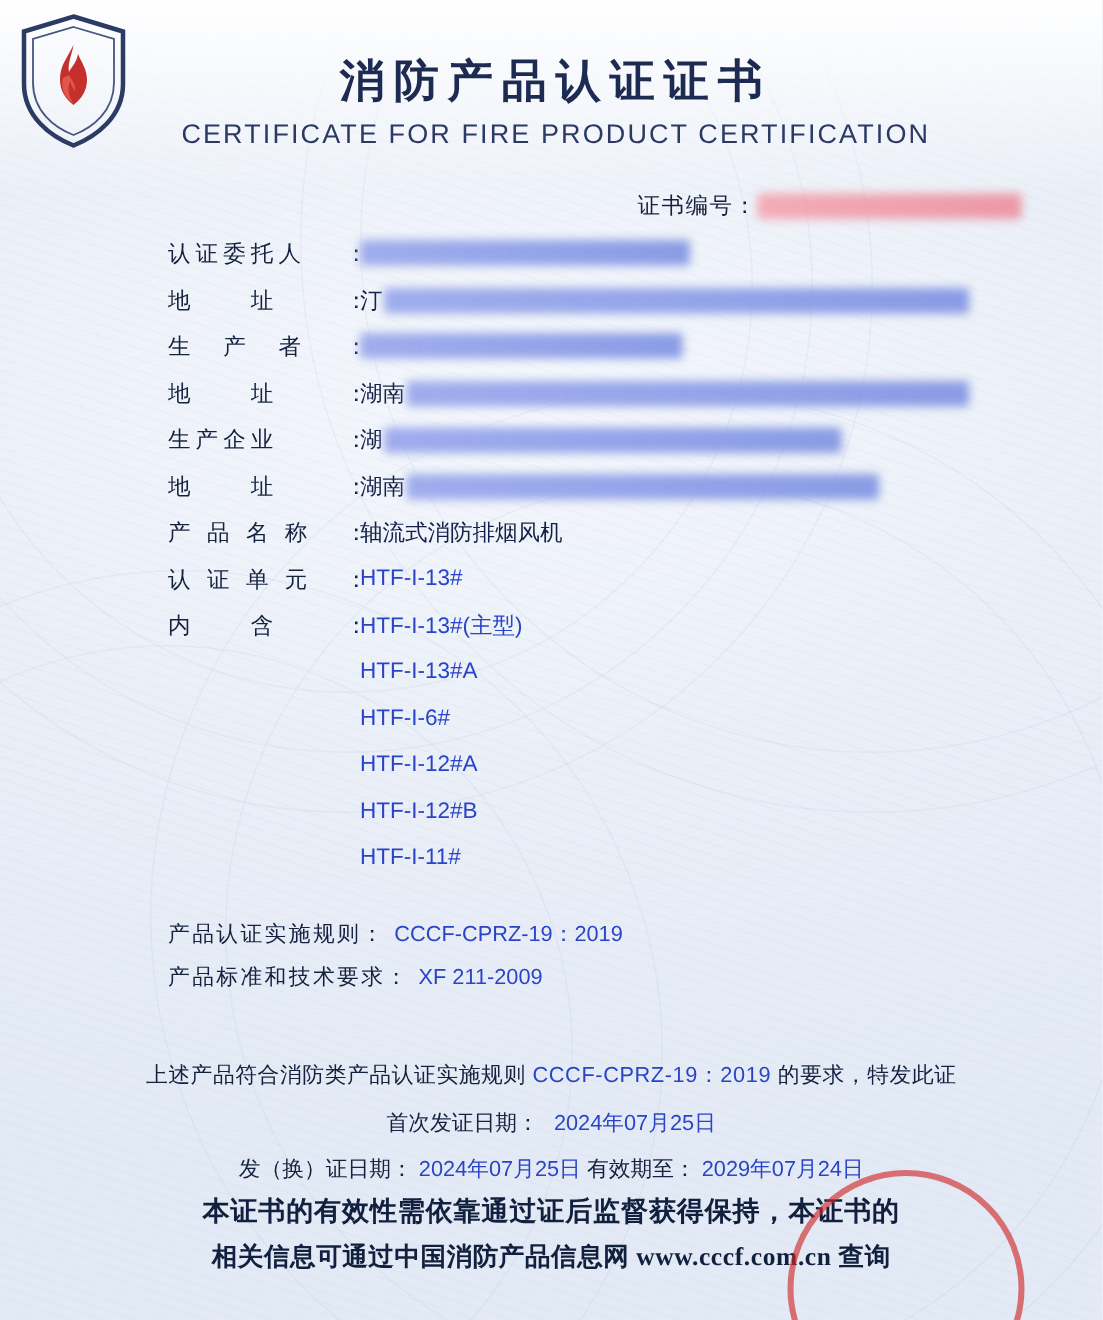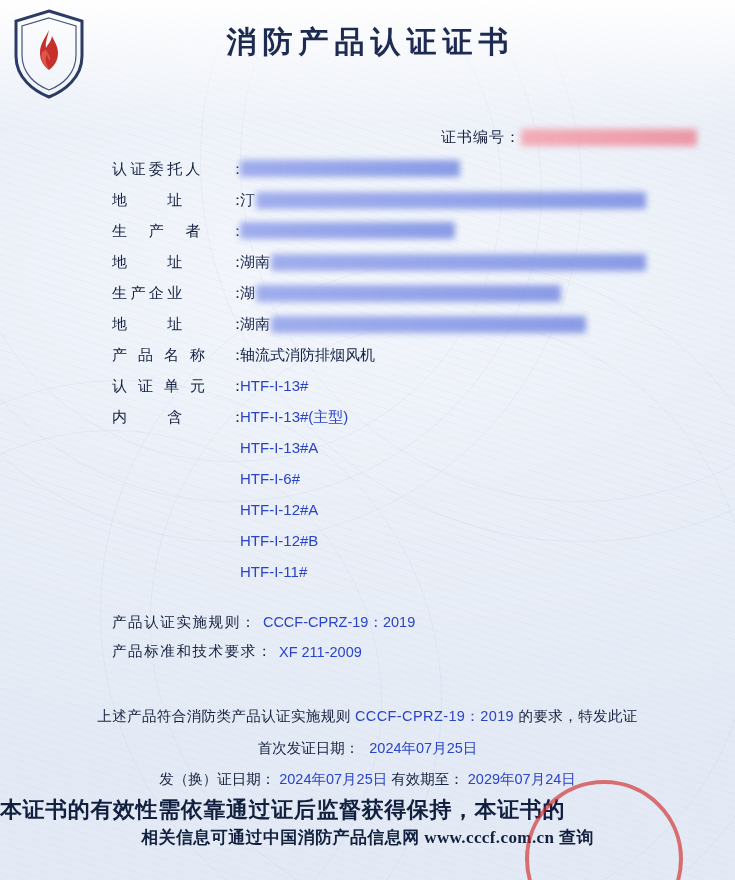--- a/index.html
+++ b/index.html
@@ -62,37 +62,37 @@
     position: absolute;
     left: 0; right: 0; top: 22px;
     text-align: center;
   }
   .title-cn {
     font-family: "Liberation Serif", serif;
     font-size: 30px;
     font-weight: bold;
     letter-spacing: 6px;
     color: #1d2b52;
-    margin: 0 0 4px 0;
+    margin: 12px 0 4px 0;
     padding-left: 6px;
   }
   .title-en {
     font-family: "Liberation Sans", sans-serif;
     font-size: 18px;
     letter-spacing: 1.4px;
     color: #2a3a63;
     margin: 0;
     padding-left: 6px;
   }
 
   
   .certno {
     position: absolute;
     top: 128px;
-    left: 0; right: 0;
+    left: 0; right: 16px;
     display: flex;
     justify-content: flex-end;
     padding-right: 38px;
     align-items: center;
     font-size: 15px;
     color: #17203d;
   }
   .certno .lbl {
     letter-spacing: 1px;
     font-weight: 500;
@@ -220,22 +220,23 @@
     text-align: center;
     font-size: 14.5px;
     color: #14213f;
   }
   .valid-line .hl { color: #2a44c8; }
 
   .footer1 {
     position: absolute;
     top: 795px;
     left: 0; right: 0;
+    text-align: center;
     font-family: "Liberation Serif", serif;
-    font-size: 22px;
+    font-size: 18px;
     font-weight: bold;
     color: #12203f;
     letter-spacing: .6px;
   }
   .footer2 {
     position: absolute;
     top: 826px;
     left: 0; right: 0;
     text-align: center;
     font-family: Liberation Serif, serif;
@@ -278,20 +279,21 @@
 
   <svg class="emblem" viewBox="0 0 74 92">
     <path d="M37 3 L70 13 L70 48 C70 70 52 83 37 89 C22 83 4 70 4 48 L4 13 Z" fill="none" stroke="#2b3b63" stroke-width="3"></path>
     <path d="M37 10 L64 18 L64 47 C64 66 50 77 37 82 C24 77 10 66 10 47 L10 18 Z" fill="none" stroke="#44557f" stroke-width="1.2"></path>
     <path d="M37 22 C32 32 28 36 28 45 C28 53 32 58 37 62 C42 58 46 53 46 45 C46 38 42 33 40 28 C39 34 36 36 34 40 C33 34 36 28 37 22 Z" fill="#c6302c"></path>
     <path d="M30 44 C28 50 31 57 37 61 C33 55 33 50 35 46 C35 49 37 51 38 53 C39 48 36 46 34 42 Z" fill="#e0564a"></path>
   </svg>
 
   <div class="title-zone">
     <div class="title-cn">消防产品认证证书</div>
+    <div class="title-en">CERTIFICATE FOR FIRE PRODUCT CERTIFICATION</div>
   </div>
 
   <div class="certno">
     <span class="lbl">证书编号：</span>
     <span class="redact" style="width:176px;"></span>
   </div>
 
   <div class="fields">
 
     <div class="row">

